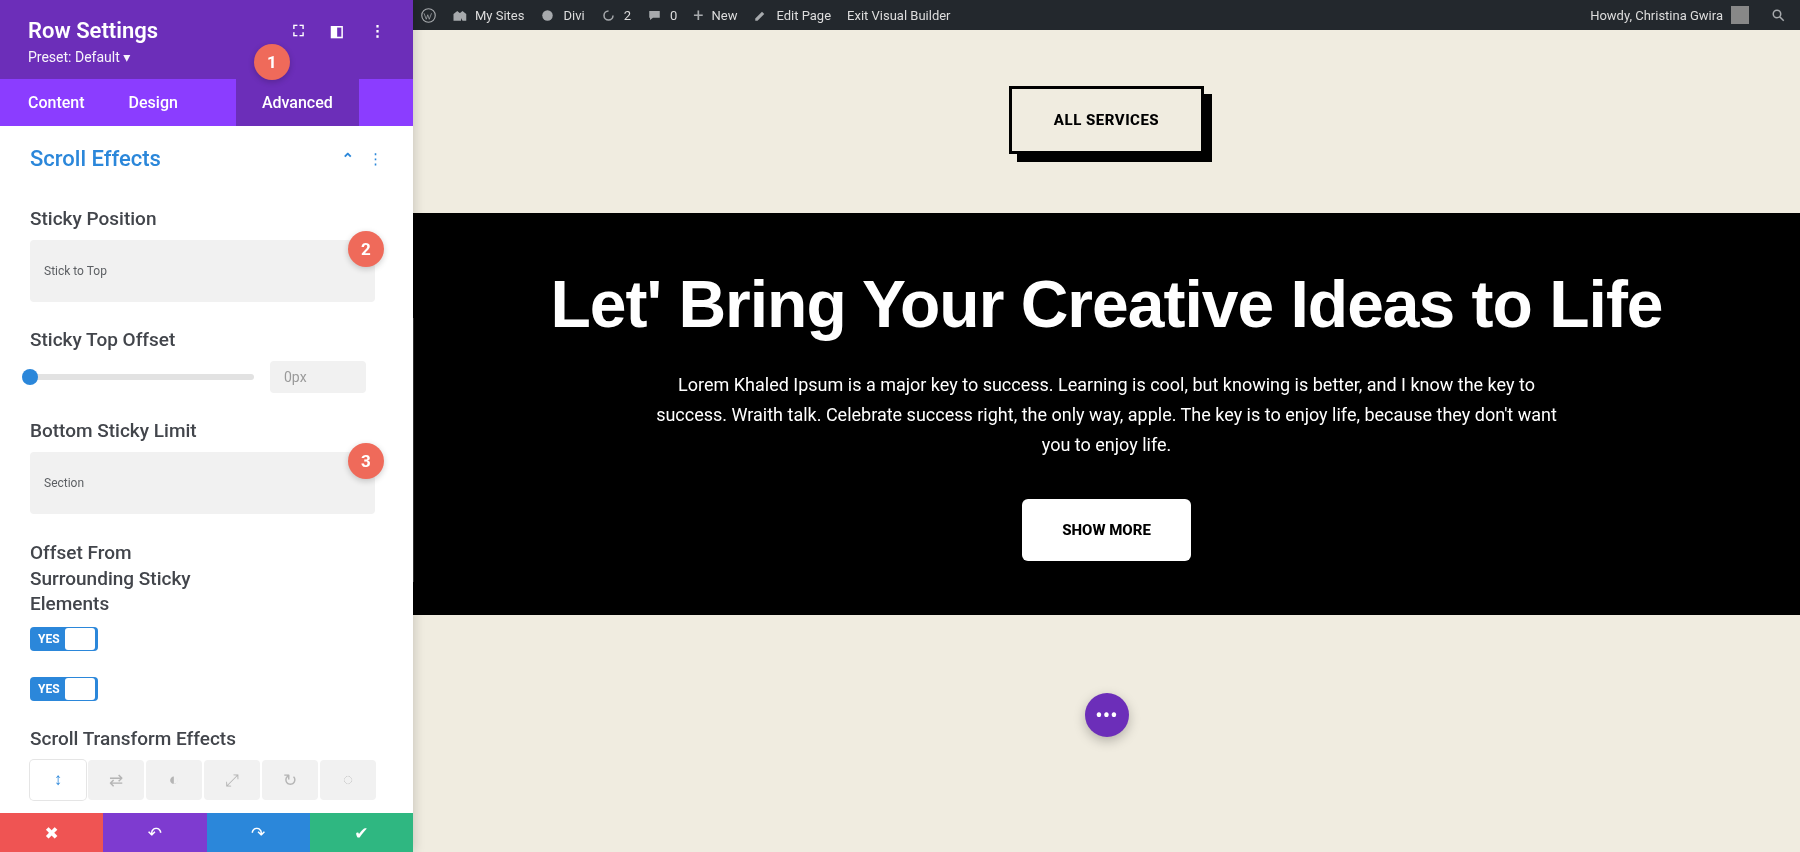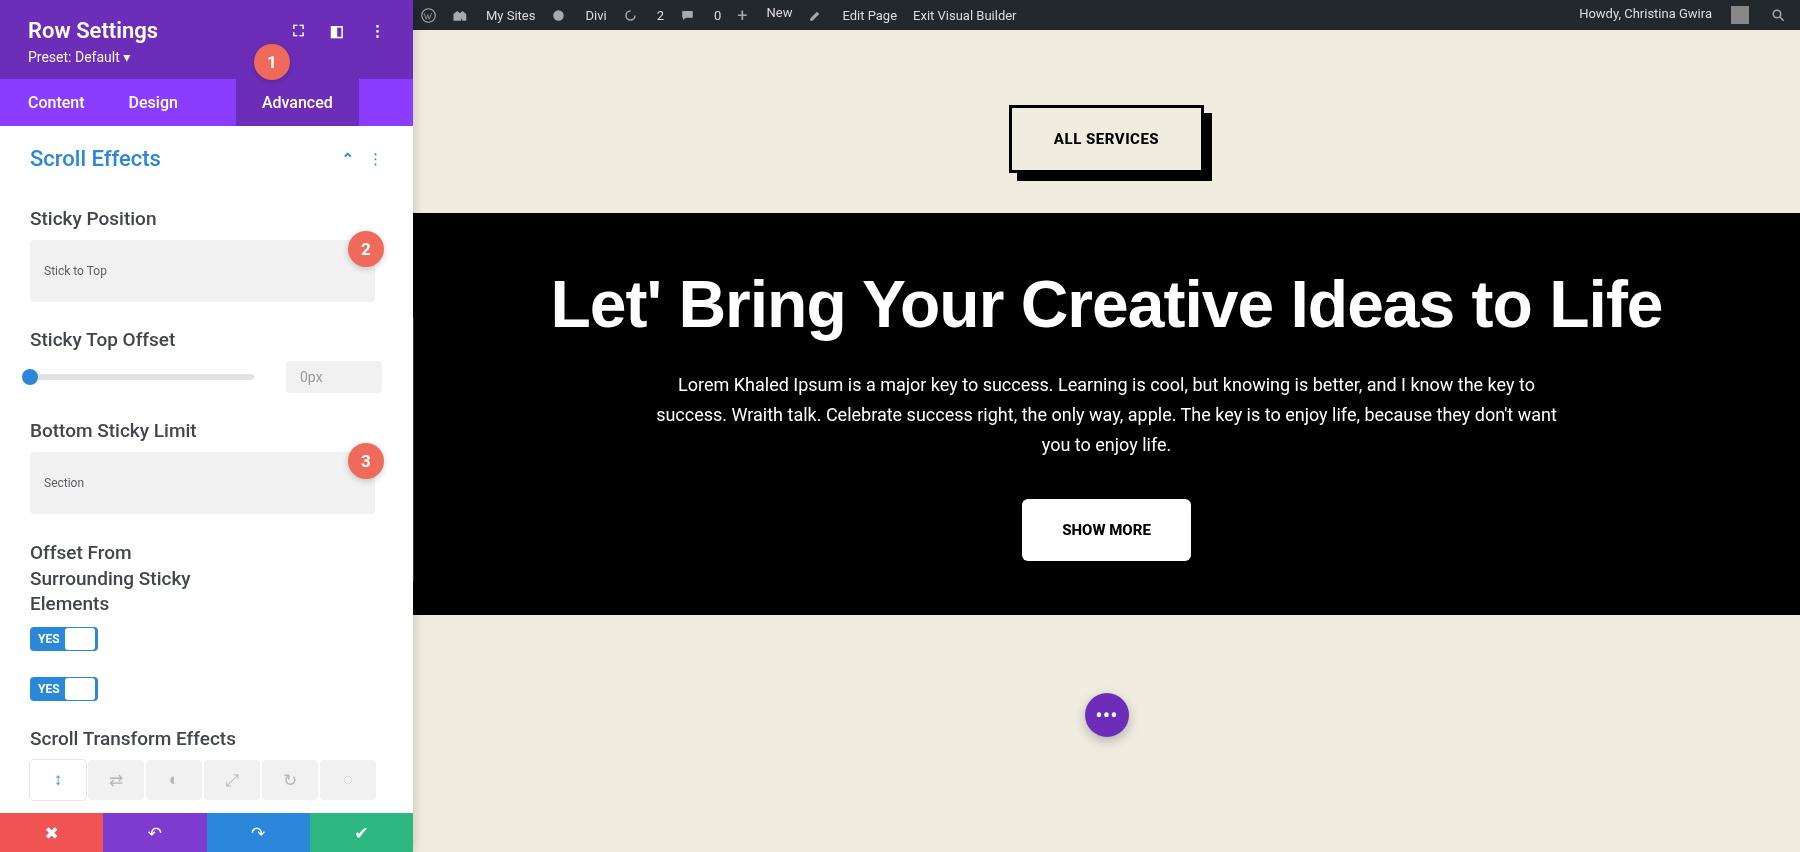--- a/index.html
+++ b/index.html
@@ -16,46 +16,46 @@
 .panel-tab:nth-child(1){ padding-left:28px; padding-right:44px;}
 .panel-tab:nth-child(2){ padding-left:0; padding-right:52px;}
 .panel-tab.active { background: #6c2eb9; margin-left: 6px; }
 .panel-body { flex: 1; overflow-y: auto; padding: 20px 30px 16px 30px; position: relative; }
 .section-title { display: flex; justify-content: space-between; align-items: center; margin-bottom: 36px; }
 .section-title h3 { color: #2b87da; font-size: 22px; font-weight: 500; }
 .section-title .icons { display:flex; gap:14px; color:#2b87da; font-size:15px;}
 .field-label { color:#42454b; font-size:19px; font-weight:500; margin-bottom:10px; }
 .field-wrapper { margin-bottom:26px; position:relative; }
 .select-box { background:#f1f1f1; border-radius:4px; padding:24px 14px; font-size:12px; color:#5c5f63; cursor:pointer; width:345px; }
-.slider-row { display:flex; align-items:center; gap:32px; }
+.slider-row { display:flex; align-items:center; gap:16px; }
 .slider-track { width:224px; height:6px; background:#e2e2e2; border-radius:3px; position:relative; }
 .slider-thumb { position:absolute; left:0; top:50%; transform:translate(-50%,-50%); width:16px; height:16px; background:#2b87da; border-radius:50%; }
 .value-box { background:#f1f1f1; border-radius:4px; padding:8px 14px; width:96px; text-align:left; color:#9a9a9a; font-size:14px;}
 .toggle { width:68px; height:24px; background:#2b87da; border-radius:4px; display:flex; align-items:center; cursor:pointer; }
 .toggle .label { color:#fff; font-size:12px; font-weight:700; padding-left:8px; }
 .toggle .knob { width:30px; height:22px; background:#fff; border-radius:3px; margin-left:auto; margin-right:3px;}
 .transform-row { display:flex; gap:2px; }
 .transform-btn { width:56px; height:40px; background:#f1f1f1; border-radius:4px; display:flex; align-items:center; justify-content:center; font-size:17px; color:#b5b5b5; cursor:pointer;}
 .transform-btn.active { background:#fff; box-shadow:0 0 0 1px #e5e5e5; color:#2b87da;}
 .badge { position:absolute; width:36px; height:36px; border-radius:50%; background:#ef6a5a; color:#fff; display:flex; align-items:center; justify-content:center; font-size:17px; font-weight:700; box-shadow:0 2px 6px rgba(0,0,0,0.2); z-index:30;}
 .panel-footer { height:39px; display:flex; }
 .footer-btn { flex:1; display:flex; align-items:center; justify-content:center; cursor:pointer; color:#fff; font-size:17px;}
 .footer-cancel{ background:#ef5453;}
 .footer-undo{ background:#7e3bd0;}
 .footer-redo{ background:#2b87da;}
 .footer-save{ background:#2fb781;}
 
 
 .canvas { position:absolute; left:413px; top:0; right:0; bottom:0; }
 .wp-bar { height:30px; background:#23282d; color:#ddd; display:flex; align-items:center; padding:0 8px; font-size:13px; gap:16px;}
-.wp-bar .item { display:flex; gap:19px; cursor:pointer; color:#ddd;}
+.wp-bar .item { display:flex; align-items:center; gap:8px; cursor:pointer; color:#ddd;}
 .wp-bar .spacer { flex:1;}
 .wp-bar svg { width:15px; height:15px; fill:#a7aaad;}
 .wp-bar .avatar{ width:18px; height:18px; background:#888; display:inline-block;}
-.top-beige { height:183px; background:#f0ece0; display:flex; justify-content:center; align-items:flex-start; padding-top:75px; }
+.top-beige { height:183px; background:#f0ece0; display:flex; justify-content:center; align-items:flex-start; padding-top:56px; }
 .services-btn { padding:22px 42px; border:3px solid #000; font-weight:800; font-size:15px; letter-spacing:0.5px; background:#f0ece0; box-shadow:8px 8px 0 0 #000; cursor:pointer;}
 .dark-section { background:#000; color:#fff; padding:54px 110px 54px 110px; text-align:center; }
 .dark-section h1 { font-family: "Arial Black", Arial, sans-serif; font-size:66px; font-weight:900; line-height:1.14; letter-spacing:-1px; margin-bottom:28px;}
 .dark-section p { font-size:18px; line-height:1.65; max-width:920px; margin:0 auto 40px auto;}
 .show-more-btn { display:inline-block; background:#fff; color:#000; font-weight:800; font-size:15px; padding:22px 40px; border-radius:6px; cursor:pointer;}
 .bottom-beige { height:178px; background:#f0ece0; position:relative;}
 .fab { position:absolute; left:50%; top:78px; transform:translateX(-50%); width:44px; height:44px; border-radius:50%; background:#6c2eb9; display:flex; align-items:center; justify-content:center; color:#fff; font-size:22px; cursor:pointer; box-shadow:0 4px 12px rgba(0,0,0,0.25);}
 .divider-handle{ position:absolute; left:408px; top:318px; width:6px; height:264px; background:#333; z-index:15;}
 
 .icon-btn{cursor:pointer;}

